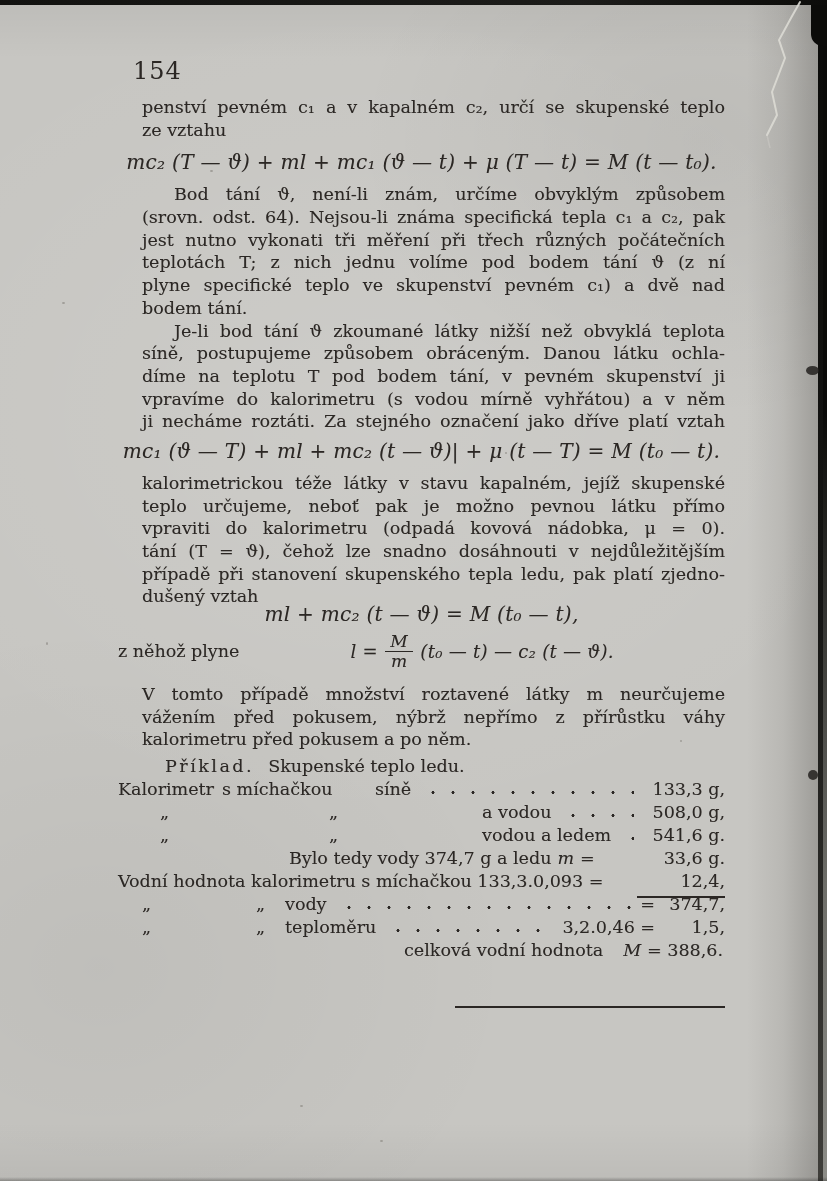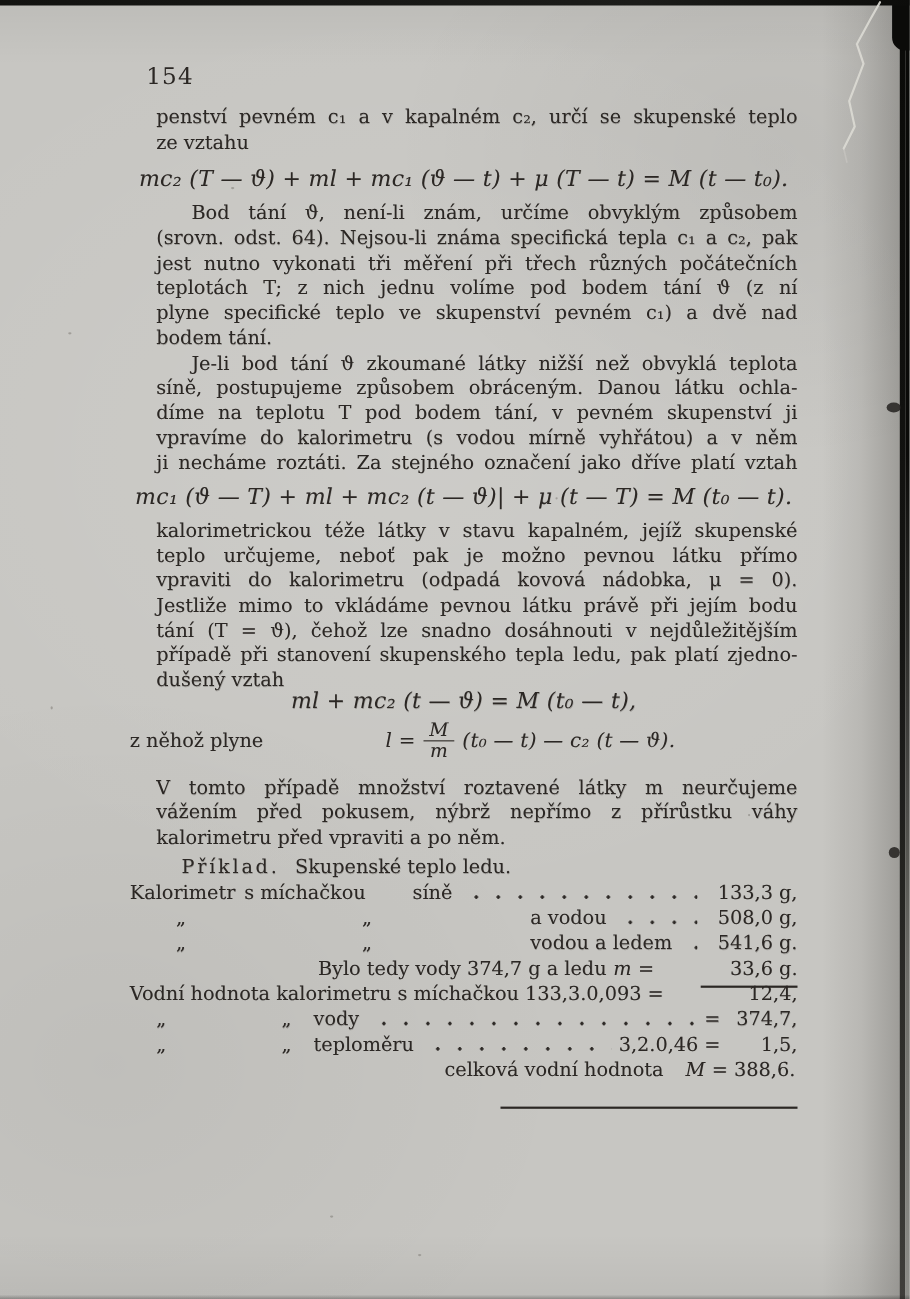--- a/index.html
+++ b/index.html
@@ -9,21 +9,21 @@
     font-family:"DejaVu Serif", serif;
     color:#2b2724;
   }
   .mottle{position:absolute;inset:0;pointer-events:none;
     background:
       radial-gradient(900px 700px at 45% 35%, rgba(255,255,255,0.10), rgba(255,255,255,0) 60%),
       radial-gradient(500px 400px at 85% 12%, rgba(0,0,0,0.05), rgba(0,0,0,0) 70%),
       radial-gradient(600px 500px at 12% 82%, rgba(0,0,0,0.04), rgba(0,0,0,0) 70%),
       linear-gradient(to bottom, rgba(0,0,0,0.05), rgba(0,0,0,0) 5%, rgba(0,0,0,0) 95%, rgba(0,0,0,0.05));
   }
-  .pagenum{position:absolute;left:133px;top:57px;font-size:21px;letter-spacing:1px;}
+  .pagenum{position:absolute;left:133px;top:57px;font-size:24px;letter-spacing:1px;}
   .page-text{
     position:absolute;left:118px;top:96px;width:607px;
     font-size:17.5px;
     text-shadow:0.3px 0.3px 0 rgba(43,39,36,0.25);
   }
   .ln{height:22.7px;line-height:22.7px;margin-left:24px;}
   .j{text-align:justify;text-align-last:justify;}
   .ind{text-indent:32px;}
   .frm{text-align:center;font-style:italic;letter-spacing:0.3px;font-size:20px;}
   .f1{margin-top:8px;height:27px;line-height:27px;margin-bottom:7px;}
@@ -95,41 +95,40 @@
     <div class="ln">bodem tání.</div>
     <div class="ln j ind">Je-li bod tání ϑ zkoumané látky nižší než obvyklá teplota</div>
     <div class="ln j">síně, postupujeme způsobem obráceným. Danou látku ochla-</div>
     <div class="ln j">díme na teplotu T pod bodem tání, v pevném skupenství ji</div>
     <div class="ln j">vpravíme do kalorimetru (s vodou mírně vyhřátou) a v něm</div>
     <div class="ln j">ji necháme roztáti. Za stejného označení jako dříve platí vztah</div>
     <div class="frm f2">mc₁ (ϑ — T) + ml + mc₂ (t — ϑ)| + μ (t — T) = M (t₀ — t).</div>
     <div class="ln j">kalorimetrickou téže látky v stavu kapalném, jejíž skupenské</div>
     <div class="ln j">teplo určujeme, neboť pak je možno pevnou látku přímo</div>
     <div class="ln j">vpraviti do kalorimetru (odpadá kovová nádobka, μ = 0).</div>
-    <div class="ln j">Jestliže mimo to vkládáme pevnou látku právě při jejím bodu</div>
     <div class="ln j">tání (T = ϑ), čehož lze snadno dosáhnouti v nejdůležitějším</div>
     <div class="ln j">případě při stanovení skupenského tepla ledu, pak platí zjedno-</div>
     <div class="ln">dušený vztah</div>
     <div class="frm f3">ml + mc₂ (t — ϑ) = M (t₀ — t),</div>
 
     <div class="frow">
       <span class="flabel">z něhož plyne</span>
       <span class="fwrap">
         <span>l =</span>
         <span class="frac">
           <span class="num">M</span>
           <span class="den">m</span>
         </span>
         <span>(t₀ — t) — c₂ (t — ϑ).</span>
       </span>
     </div>
 
     <div class="ln j">V tomto případě množství roztavené látky m neurčujeme</div>
     <div class="ln j">vážením před pokusem, nýbrž nepřímo z přírůstku váhy</div>
-    <div class="ln">kalorimetru před vpraviti a po něm.</div>
+    <div class="ln">kalorimetru před pokusem a po něm.</div>
 
     <div class="xhead">
       <span class="spaced">Příklad.</span><span class="hgap">Skupenské teplo ledu.</span>
     </div>
 
     <div class="xrow">
       <span class="wc1a">Kalorimetr</span>
         <span class="wc1b">s míchačkou</span>
         <span>síně</span>
         <span class="leader"></span>

